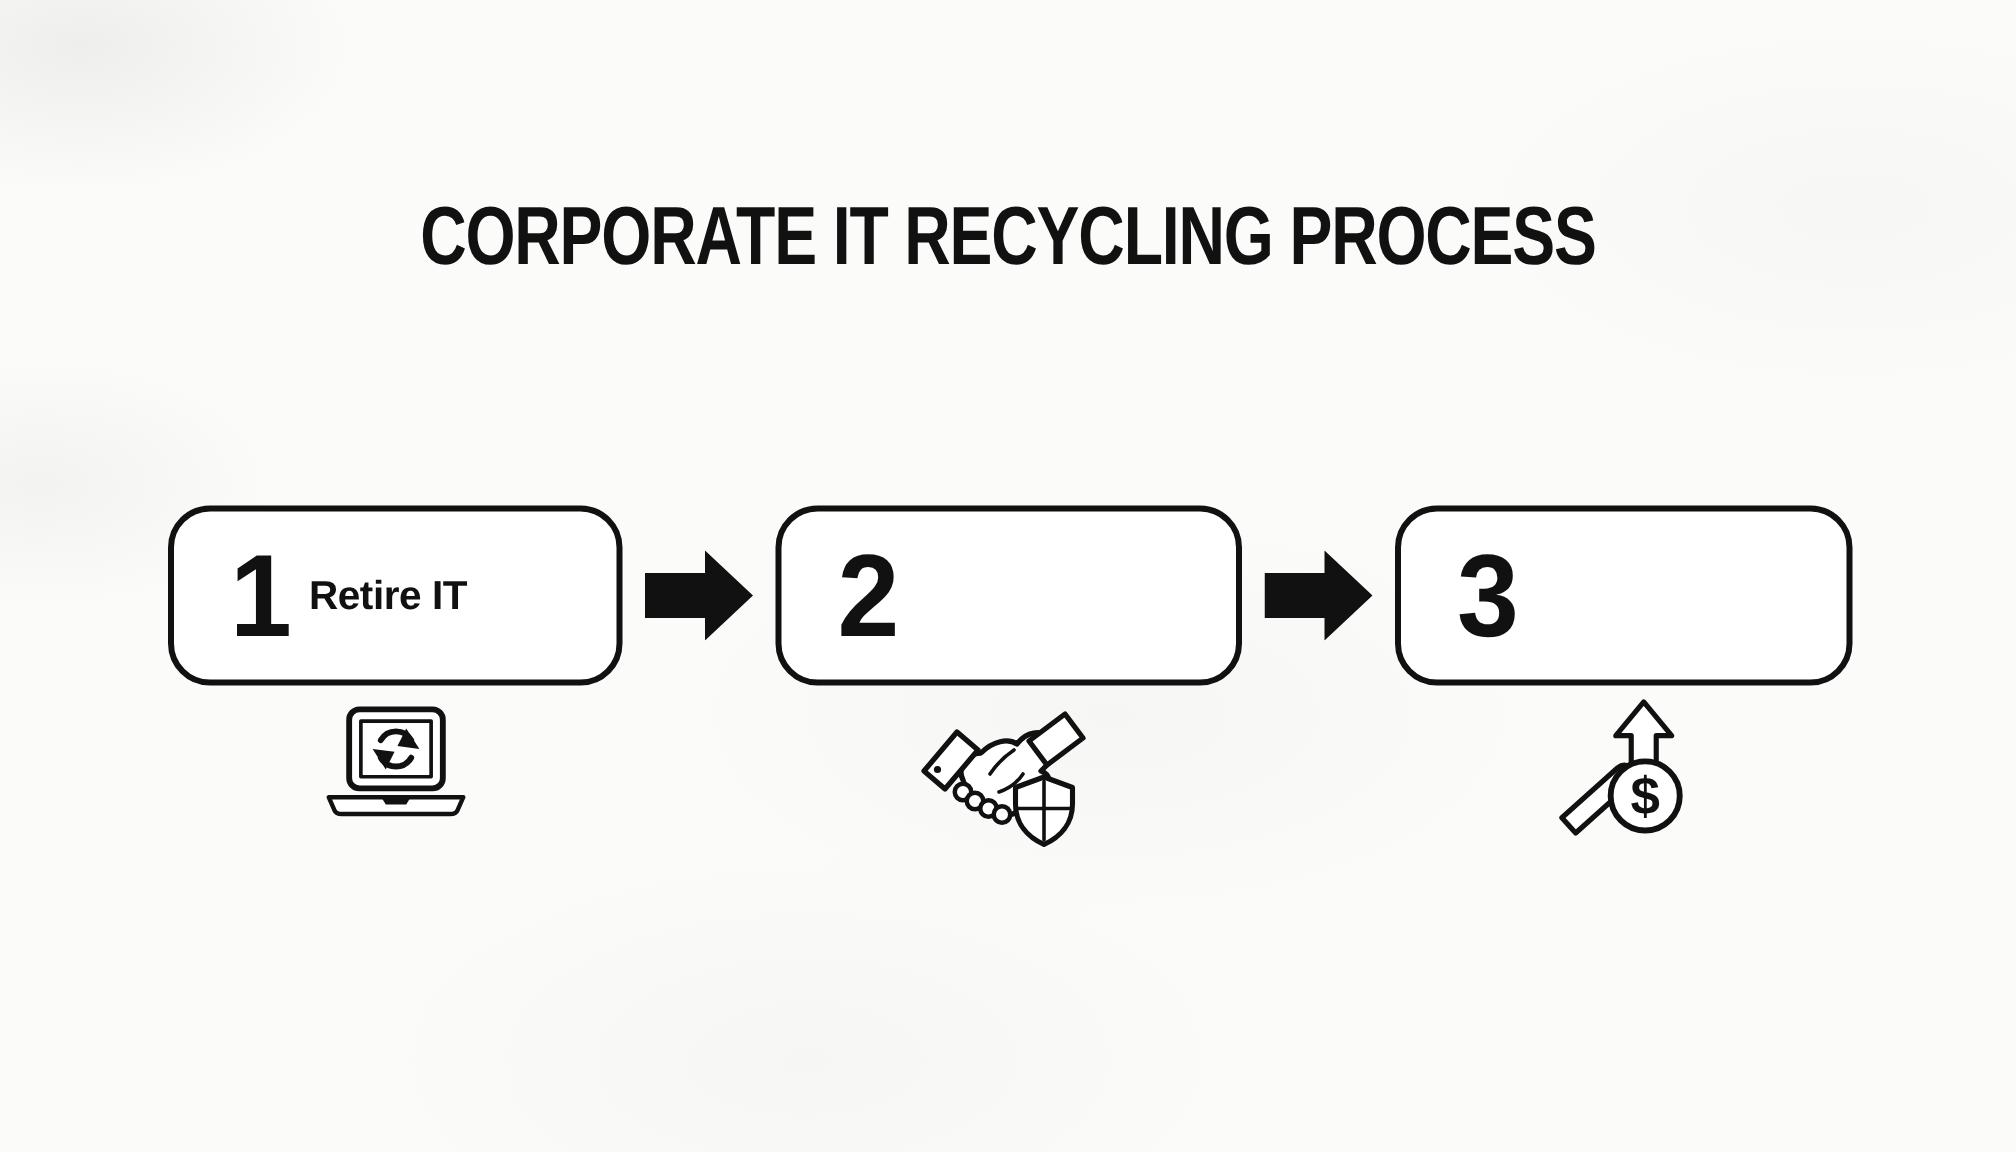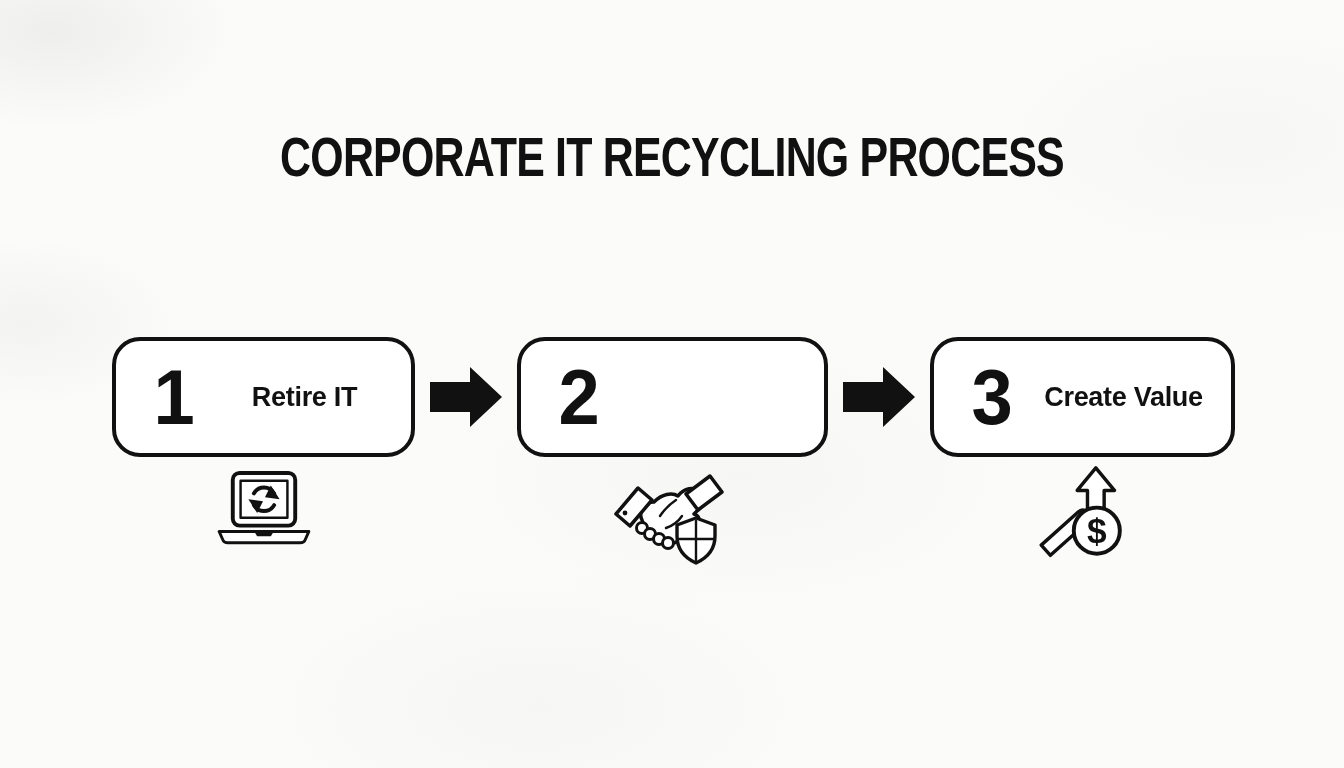--- a/index.html
+++ b/index.html
@@ -60,21 +60,20 @@
     width:64px;
     text-align:center;
     font-size:78px;
     font-weight:800;
     line-height:1;
     transform:scaleX(.95);
     transform-origin:50% 50%;
   }
   .step-label{
     flex:1;
-    text-align:center;
     font-size:27px;
     font-weight:700;
     letter-spacing:-.3px;
     padding-right:8px;
     white-space:nowrap;
   }
 
   
   .conn{
     position:absolute;
@@ -125,21 +124,20 @@
   </section>
 
   <div class="conn c2">
     <svg viewBox="0 0 72 60" aria-hidden="true">
       <polygon class="solid" points="0,15 40,15 40,0 72,30 40,60 40,45 0,45"></polygon>
     </svg>
   </div>
 
   <section class="step-box b3">
     <span class="step-number">3</span>
-    <span class="step-label">Create Value</span>
   </section>
 
   <div class="icon i1">
     <svg viewBox="0 0 104 82" aria-hidden="true">
       <rect class="stroke" x="20" y="3" width="64" height="54" rx="7" stroke-width="4"></rect>
       <rect class="stroke-nf" x="28" y="11" width="48" height="38" stroke-width="2.5"></rect>
       <path class="stroke" d="M6 63 H98 L94 72 Q93 74.5 89 74.5 H15 Q11 74.5 10 72 Z" stroke-width="3"></path>
       <path class="solid" d="M42 63 H62 L59 68 H45 Z"></path>
       <path class="stroke-nf" d="M41.6 24 A12 12 0 0 1 62.4 24" stroke-width="4"></path>
       <polygon class="solid" points="59,16 68,30 53,28"></polygon>

